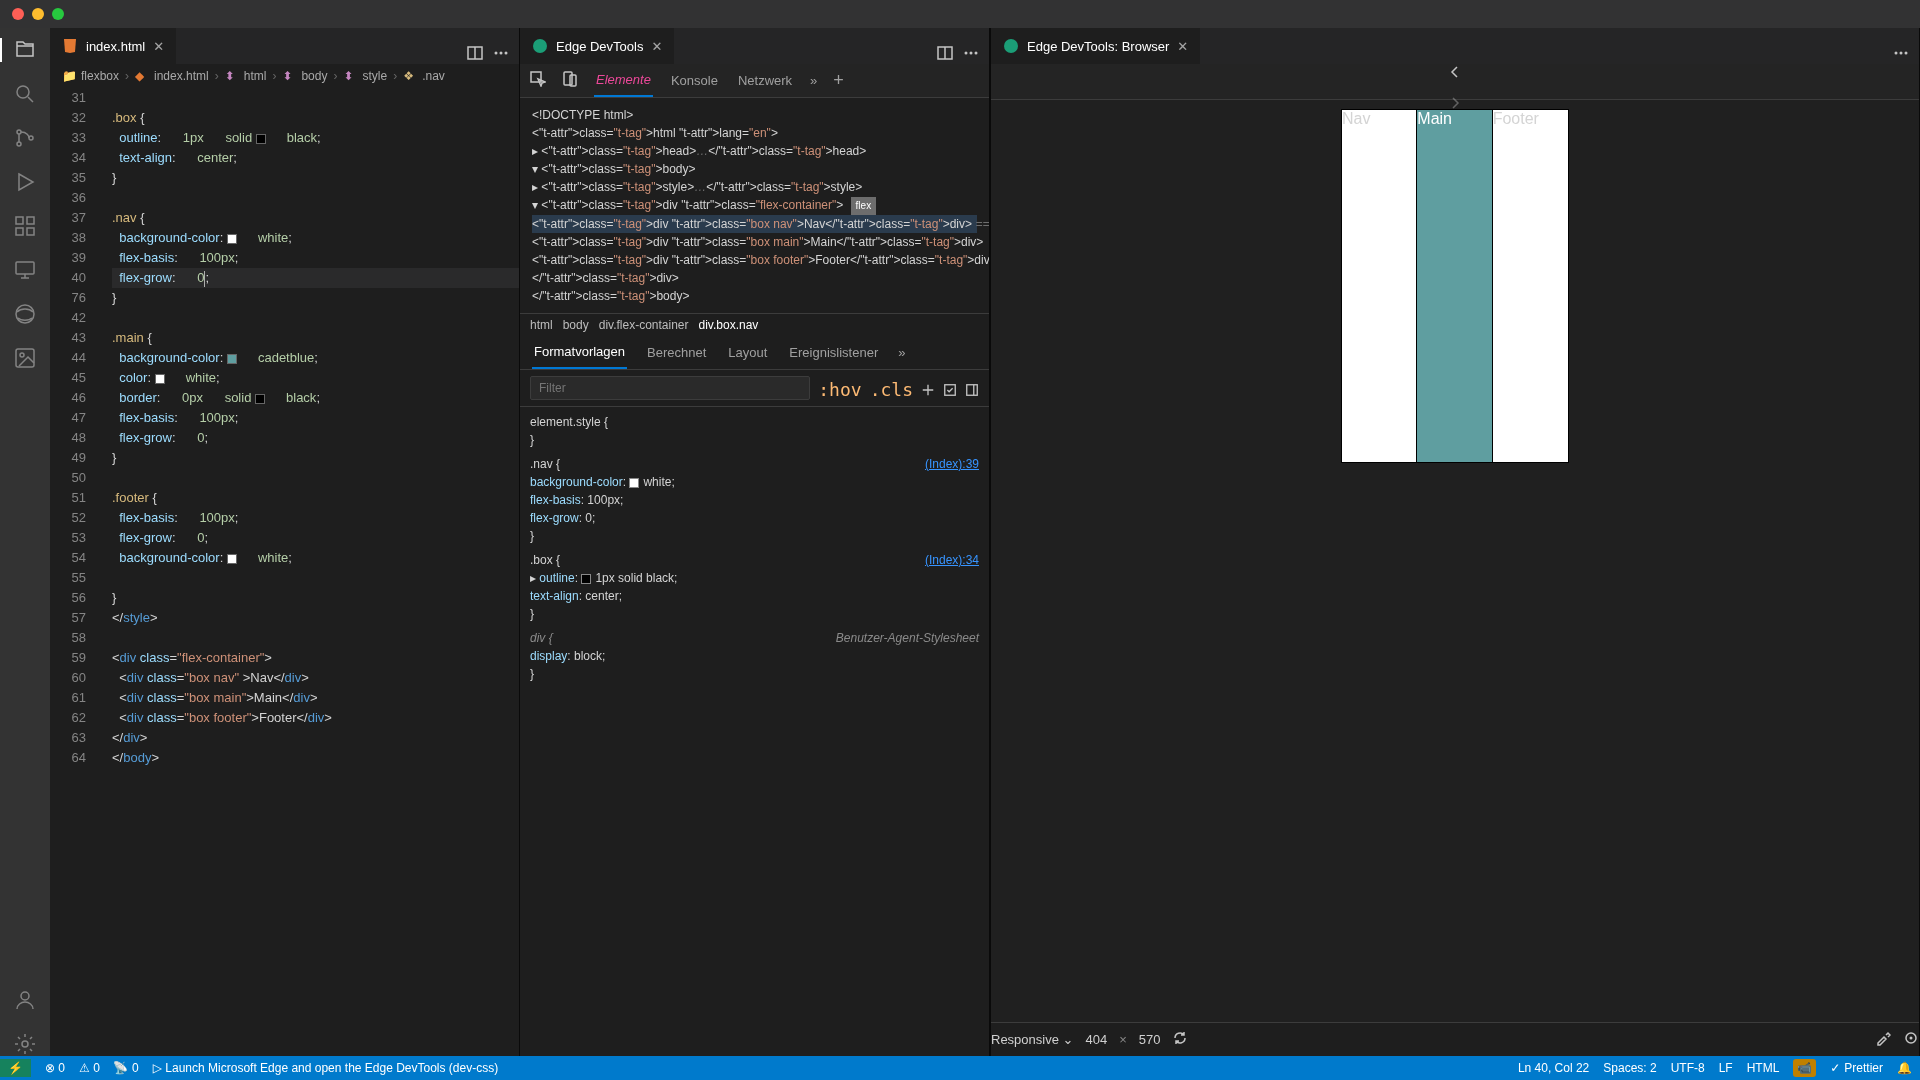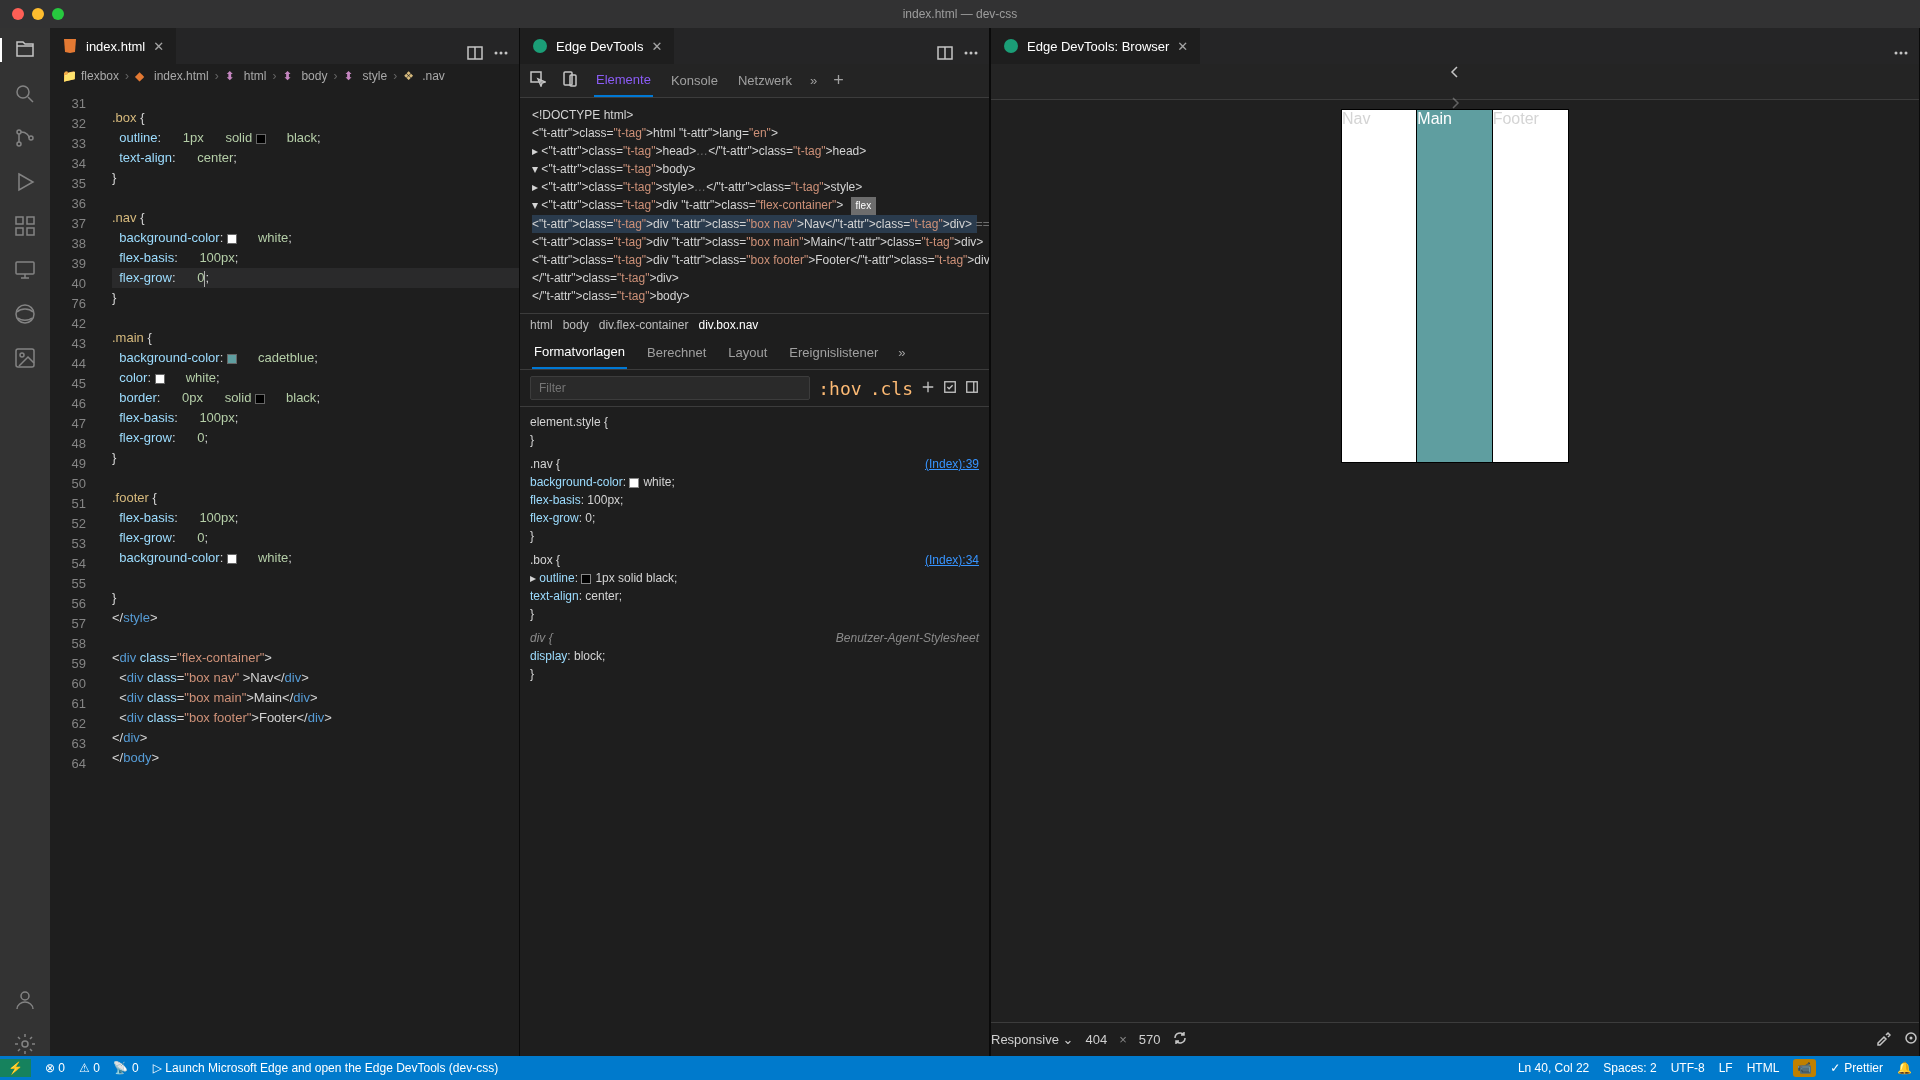--- a/index.html
+++ b/index.html
@@ -40,47 +40,47 @@
   .tabactions{display:flex;gap:10px;padding:0 10px;color:#c5c5c5;}
   .tabactions svg{width:16px;height:16px;}
 
   .crumbs{height:24px;display:flex;align-items:center;padding:0 12px;gap:6px;color:#a9a9a9;font-size:12px;background:#1e1e1e;border-bottom:1px solid #1e1e1e;}
   .crumbs .sep{opacity:.5;}
   .crumbs .seg{display:flex;align-items:center;gap:5px;}
   .crumbs .segico{width:14px;height:14px;display:inline-block;}
 
   
   .editor{flex:1;overflow:hidden;background:#1e1e1e;font-family:Menlo,Consolas,monospace;font-size:13px;line-height:20px;position:relative;}
-  .gutter{position:absolute;left:0;top:6px;width:54px;text-align:right;color:var(--linenr);padding-right:18px;user-select:none;}
+  .gutter{position:absolute;left:0;top:0;width:54px;text-align:right;color:var(--linenr);padding-right:18px;user-select:none;}
   .code{position:absolute;left:62px;right:0;top:0;white-space:pre;}
   .code .ln{height:20px;}
   .gutter .ln{height:20px;}
   .hl-line{background:#2a2a2b;}
   .t-tag{color:var(--tag);} .t-attr{color:var(--attr);} .t-str{color:var(--str);}
   .t-sel{color:var(--sel);} .t-prop{color:var(--prop);} .t-num{color:var(--num);margin-left:18px;}
   .t-punc{color:#d4d4d4;} .t-swatch{display:inline-block;width:10px;height:10px;border:1px solid #666;vertical-align:middle;margin-right:3px;}
   .cursor{display:inline-block;width:1px;height:16px;background:#aeafad;vertical-align:middle;}
 
   
   .devtools{display:flex;flex-direction:column;}
   .devtools-toolbar{height:34px;display:flex;align-items:center;gap:16px;padding:0 10px;border-bottom:1px solid #3c3c3c;background:#242424;}
   .devtools-toolbar .tb-btn svg{width:16px;height:16px;}
   .devtools-toolbar .tabbtn{color:#a0a0a0;cursor:pointer;font-size:13px;padding:8px 2px;}
-  .devtools-toolbar .tabbtn.active{color:#8b5cf6;border-bottom:2px solid #0078d4;}
+  .devtools-toolbar .tabbtn.active{color:#ec4899;border-bottom:2px solid #0078d4;font-style:italic;}
   .dompanel{flex:0 0 auto;padding:8px 12px;font-family:Menlo,Consolas,monospace;font-size:12px;line-height:18px;background:#1e1e1e;overflow:auto;}
   .dompanel .row{white-space:nowrap;}
   .dompanel .pill{display:inline-block;background:#6d6d6d;color:#fff;border-radius:0;padding:0 5px;font-size:10px;margin-left:4px;}
   .dompanel .ghost{color:#6d6d6d;font-style:italic;}
   .bcrumb{padding:4px 10px;display:flex;gap:10px;color:#bdbdbd;border-top:1px solid #3c3c3c;font-size:12px;}
   .bcrumb .bc.sel{color:#fff;}
   .stylepanel{flex:1;display:flex;flex-direction:column;background:#1e1e1e;}
   .styletabs{display:flex;gap:18px;padding:0 12px;border-bottom:1px solid #3c3c3c;height:34px;align-items:center;}
   .styletabs .st{color:#a0a0a0;font-size:13px;padding:8px 2px;cursor:pointer;}
   .styletabs .st.active{color:#fff;border-bottom:2px solid #0078d4;}
-  .stylebar{display:flex;align-items:center;padding:6px 10px;gap:8px;border-bottom:1px solid #3c3c3c;}
+  .stylebar{display:flex;align-items:flex-end;padding:6px 10px;gap:8px;border-bottom:1px solid #3c3c3c;}
   .stylebar input{flex:1;background:#2a2a2a;border:1px solid #3c3c3c;color:#ccc;padding:4px 8px;border-radius:2px;font-size:12px;}
   .stylebar .chip{color:#fdba74;font-family:Menlo,monospace;font-size:18px;}
   .stylebar svg{width:14px;height:14px;}
   .mirrorbox{padding:8px 12px;display:flex;align-items:flex-start;gap:8px;border-bottom:1px solid #3c3c3c;}
   .mirrorbox input[type=checkbox]{accent-color:#ff8c00;}
   .mirrorbox a{color:#3794ff;text-decoration:underline;}
   .rules{flex:1;overflow:auto;font-family:Menlo,Consolas,monospace;font-size:12px;line-height:18px;padding:6px 10px;}
   .rule{margin-bottom:6px;}
   .rule .head{display:flex;justify-content:space-between;}
   .rule .src{color:#3794ff;text-decoration:underline;cursor:pointer;}
@@ -110,21 +110,20 @@
 </style>
 </head>
 <body>
 
 <div class="titlebar">
   <div class="traffic">
     <div class="tl r"></div>
     <div class="tl y"></div>
     <div class="tl g"></div>
   </div>
-  <div class="title">index.html — dev-css</div>
 </div>
 
 <div class="app">
 
   <div class="actbar">
     <div class="ico active">
         <svg viewBox="0 0 24 24">
           <path class="iconstroke" d="M4 4h6l2 2h8v12H4z"></path>
           <path class="iconstroke" d="M4 8h16"></path>
         </svg>

